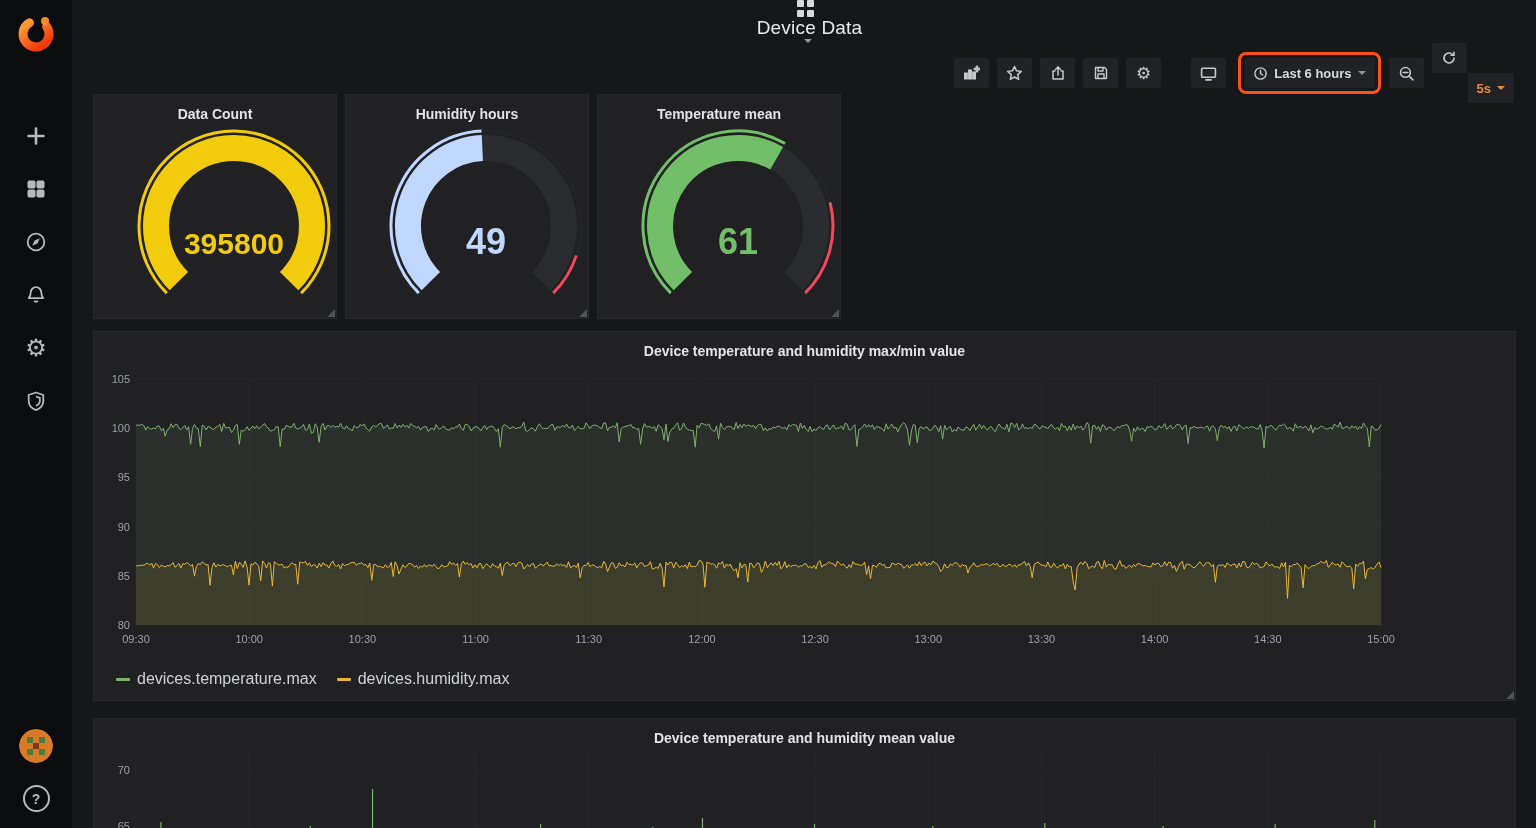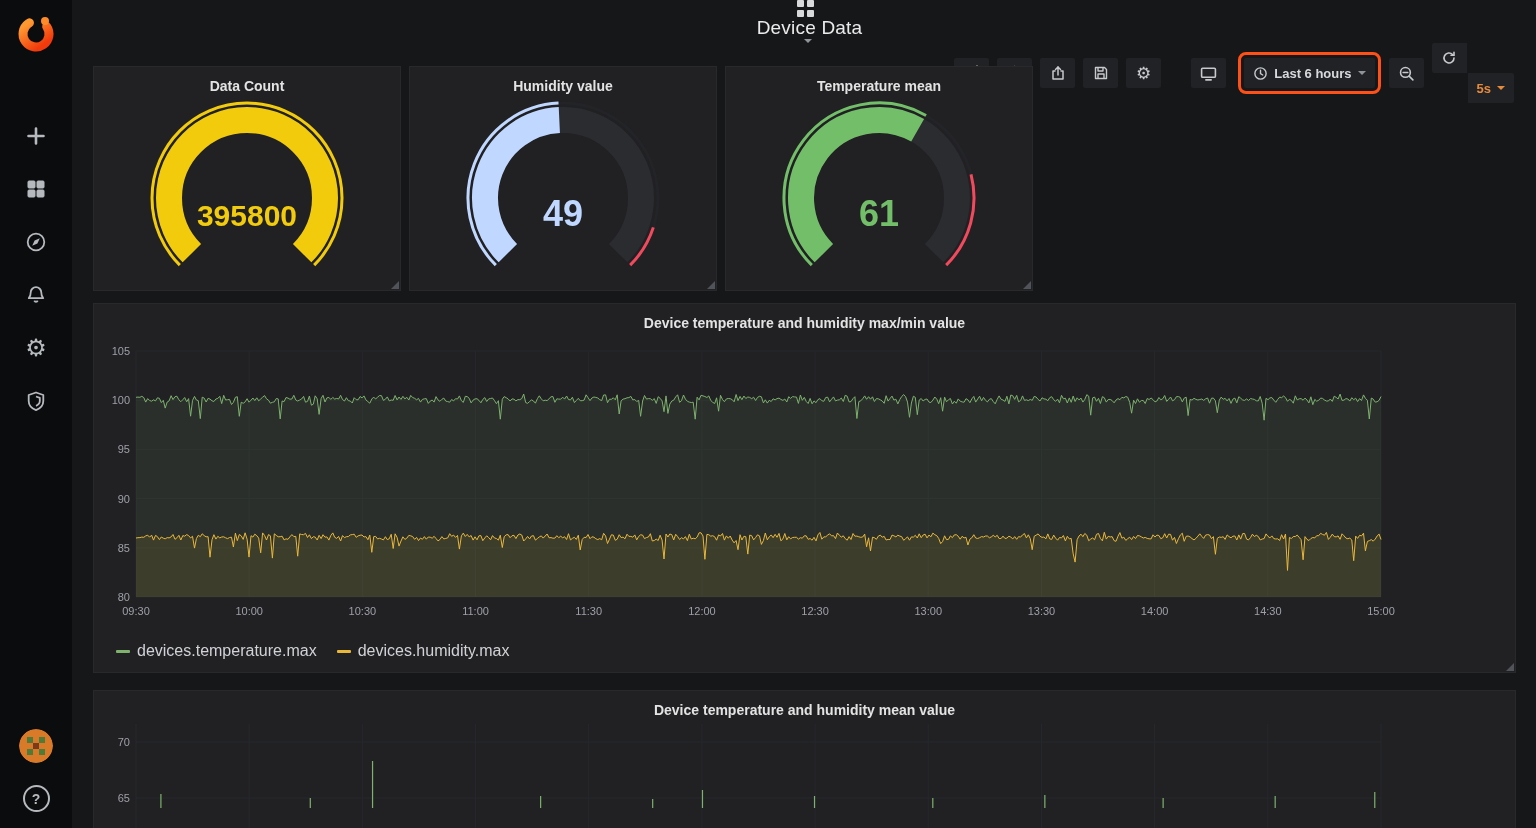--- a/index.html
+++ b/index.html
@@ -34,21 +34,21 @@
   .refresh-group .tb-btn { margin-left:0; }
   .refresh-group .tb-btn:first-child { border-radius:2px 0 0 2px; }
   .refresh-group .tb-btn:last-child { border-radius:0 2px 2px 0; margin-left:1px;margin-top:30px; }
   .interval { color:#e78a3a; font-weight:700; }
   .caret-sm { width:0; height:0; border-left:4px solid transparent; border-right:4px solid transparent; border-top:4px solid #90949a; display:inline-block; }
   .caret-orange { border-top-color:#e78a3a; }
 
   
   .panel { background:#212124; border:1px solid #29292c; position:relative; }
   .gauges-row { display:flex; gap:8px; padding:0 0 0 21px; }
-  .gauge-panel { width:308px; height:225px; }
+  .gauge-panel { width:244px; height:225px;margin-top:28px; }
   .p-title { text-align:center; font-size:14px; font-weight:700; color:#e3e3e3; padding-top:9px; line-height:20px; }
   .gauge-svg { display:block; margin:2px auto 0; }
   .gauge-svg text { font-family:"Liberation Sans",sans-serif; }
   .corner { position:absolute; right:1px; bottom:1px; width:0; height:0; border-left:8px solid transparent; border-bottom:8px solid #505359; }
 
   .chart-panel { margin:12px 20px 0 21px; width:1423px; }
   #bigPanel { height:370px; }
   #bigPanel svg, #bottomPanel svg { display:block; margin-top:4px; }
   #bigPanel svg text, #bottomPanel svg text { font-family:"Liberation Sans",sans-serif; }
   .legend { display:flex; gap:20px; padding:3px 0 0 22px; font-size:16px; color:#d0d2d5; align-items:center; }
@@ -224,21 +224,21 @@
         <svg class="gauge-svg" width="280" height="186">
             <path d="M84.85 155.15A78 78 0 1 1 195.15 155.15" stroke="#2b2c30" stroke-width="26" fill="none"></path>
             <path d="M84.85 155.15A78 78 0 1 1 195.15 155.15" stroke="#F2CC0C" stroke-width="26" fill="none"></path>
             <path d="M72.82 167.18A95 95 0 1 1 207.18 167.18" stroke="#232427" stroke-width="3" fill="none"></path>
             <path d="M72.82 167.18A95 95 0 1 1 207.18 167.18" stroke="#F2CC0C" stroke-width="3" fill="none"></path>
             <text x="140" y="128" text-anchor="middle" fill="#F2CC0C" font-size="30" font-weight="700">395800</text>
           </svg>
         <span class="corner"></span>
       </div>
       <div class="panel gauge-panel">
-        <div class="p-title">Humidity value</div>
+        <div class="p-title">Humidity hours</div>
         <svg class="gauge-svg" width="280" height="186">
             <path d="M84.85 155.15A78 78 0 1 1 195.15 155.15" stroke="#2b2c30" stroke-width="26" fill="none"></path>
             <path d="M84.85 155.15A78 78 0 0 1 136.33 22.09" stroke="#C0D8FF" stroke-width="26" fill="none"></path>
             <path d="M72.82 167.18A95 95 0 1 1 207.18 167.18" stroke="#232427" stroke-width="3" fill="none"></path>
             <path d="M72.82 167.18A95 95 0 0 1 135.52 5.11" stroke="#C0D8FF" stroke-width="3" fill="none"></path>
             <path d="M230.35 129.36A95 95 0 0 1 207.18 167.18" stroke="#F2495C" stroke-width="3" fill="none"></path>
             <text x="140" y="128" text-anchor="middle" fill="#C0D8FF" font-size="36" font-weight="700">49</text>
           </svg>
         <span class="corner"></span>
       </div>

